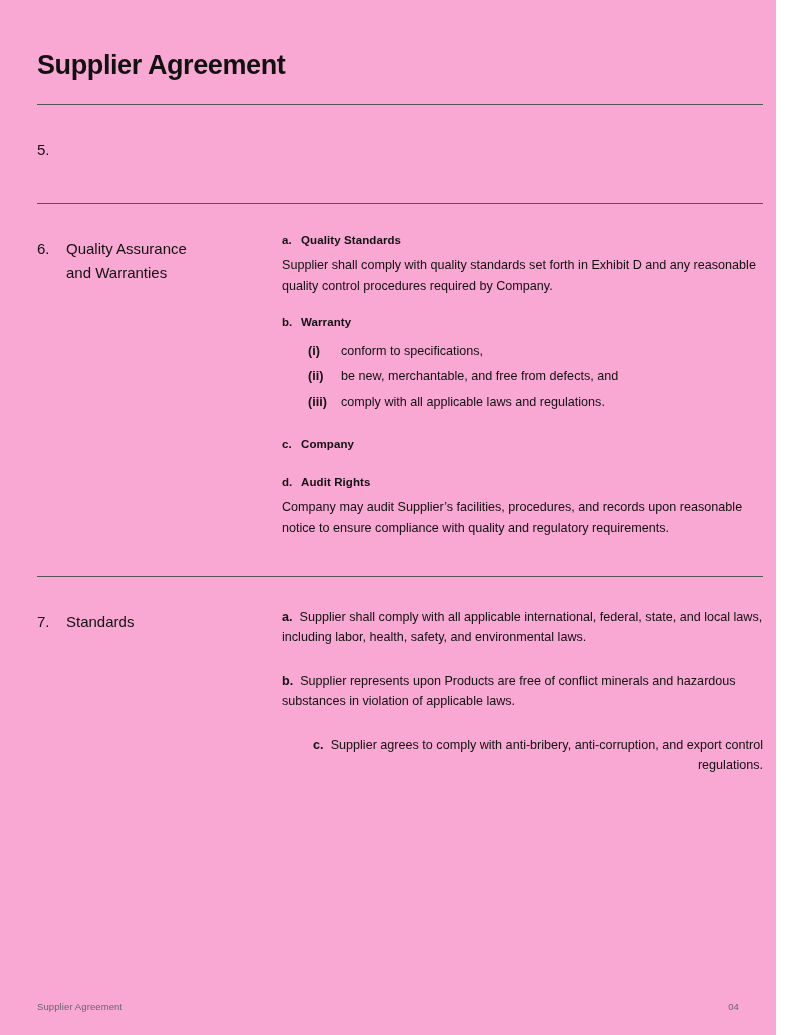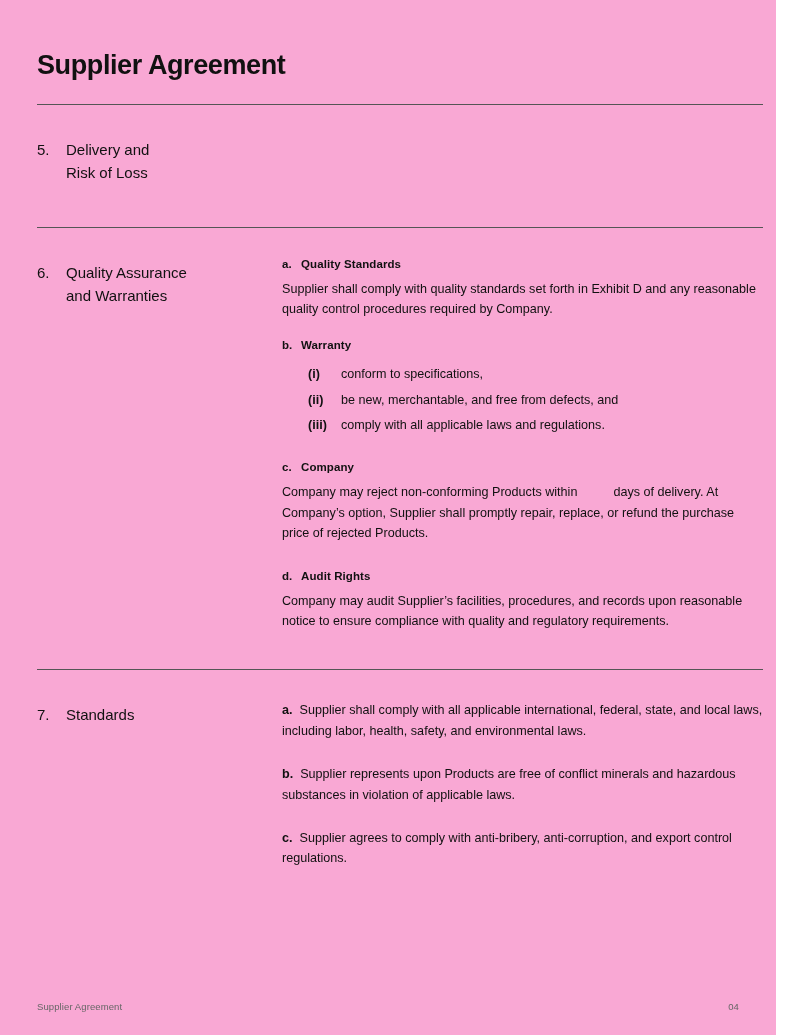--- a/index.html
+++ b/index.html
@@ -116,21 +116,21 @@
     padding-left: 26px;
     box-sizing: content-box;
   }
   .roman-text { flex: 1 1 auto; }
   .lettered {
     font-size: 12.6px;
     line-height: 1.62;
     color: #111111;
     margin-bottom: 23px;
   }
-  .lettered:last-child { margin-bottom: 0; }
+  .lettered:last-child { margin-bottom: 0; text-align: right; }
   .lettered .marker {
     font-weight: 700;
     margin-right: 7px;
   }
   .spacer-5 { height: 42px; }
   .spacer-6 { height: 32px; }
   .footer {
     position: absolute;
     left: 37px;
     right: 37px;
@@ -149,24 +149,20 @@
 <div class="page">
 
   <h1 class="doc-title">Supplier Agreement</h1>
 
   <div class="content">
 
     <div class="divider"></div>
     <div class="section">
       <div class="sec-left">
         <div class="sec-num">5.</div>
-        <div class="sec-title">
-          <div>Delivery and</div>
-          <div>Risk of Loss</div>
-        </div>
       </div>
     </div>
     <div class="spacer-5"></div>
 
     <div class="divider"></div>
     <div class="section">
       <div class="sec-left">
         <div class="sec-num">6.</div>
         <div class="sec-title">
           <div>Quality Assurance</div>
@@ -199,21 +195,20 @@
               <span class="roman-marker">(iii)</span>
               <span class="roman-text">comply with all applicable laws and regulations.</span>
             </li>
           </ul>
         </div>
 
         <div class="sub" style="margin-top:26px;">
           <div class="sub-head">
             <span class="marker">c.</span><span>Company</span>
           </div>
-          <div class="sub-body"><span>Company may reject non-conforming Products within</span><span class="blank-gap"></span><span>days of delivery. At Company’s option, Supplier shall promptly repair, replace, or refund the purchase price of rejected Products.</span></div>
         </div>
 
         <div class="sub" style="margin-top:26px;">
           <div class="sub-head">
             <span class="marker">d.</span><span>Audit Rights</span>
           </div>
           <div class="sub-body">Company may audit Supplier’s facilities, procedures, and records upon reasonable notice to ensure compliance with quality and regulatory requirements.</div>
         </div>
 
       </div>

